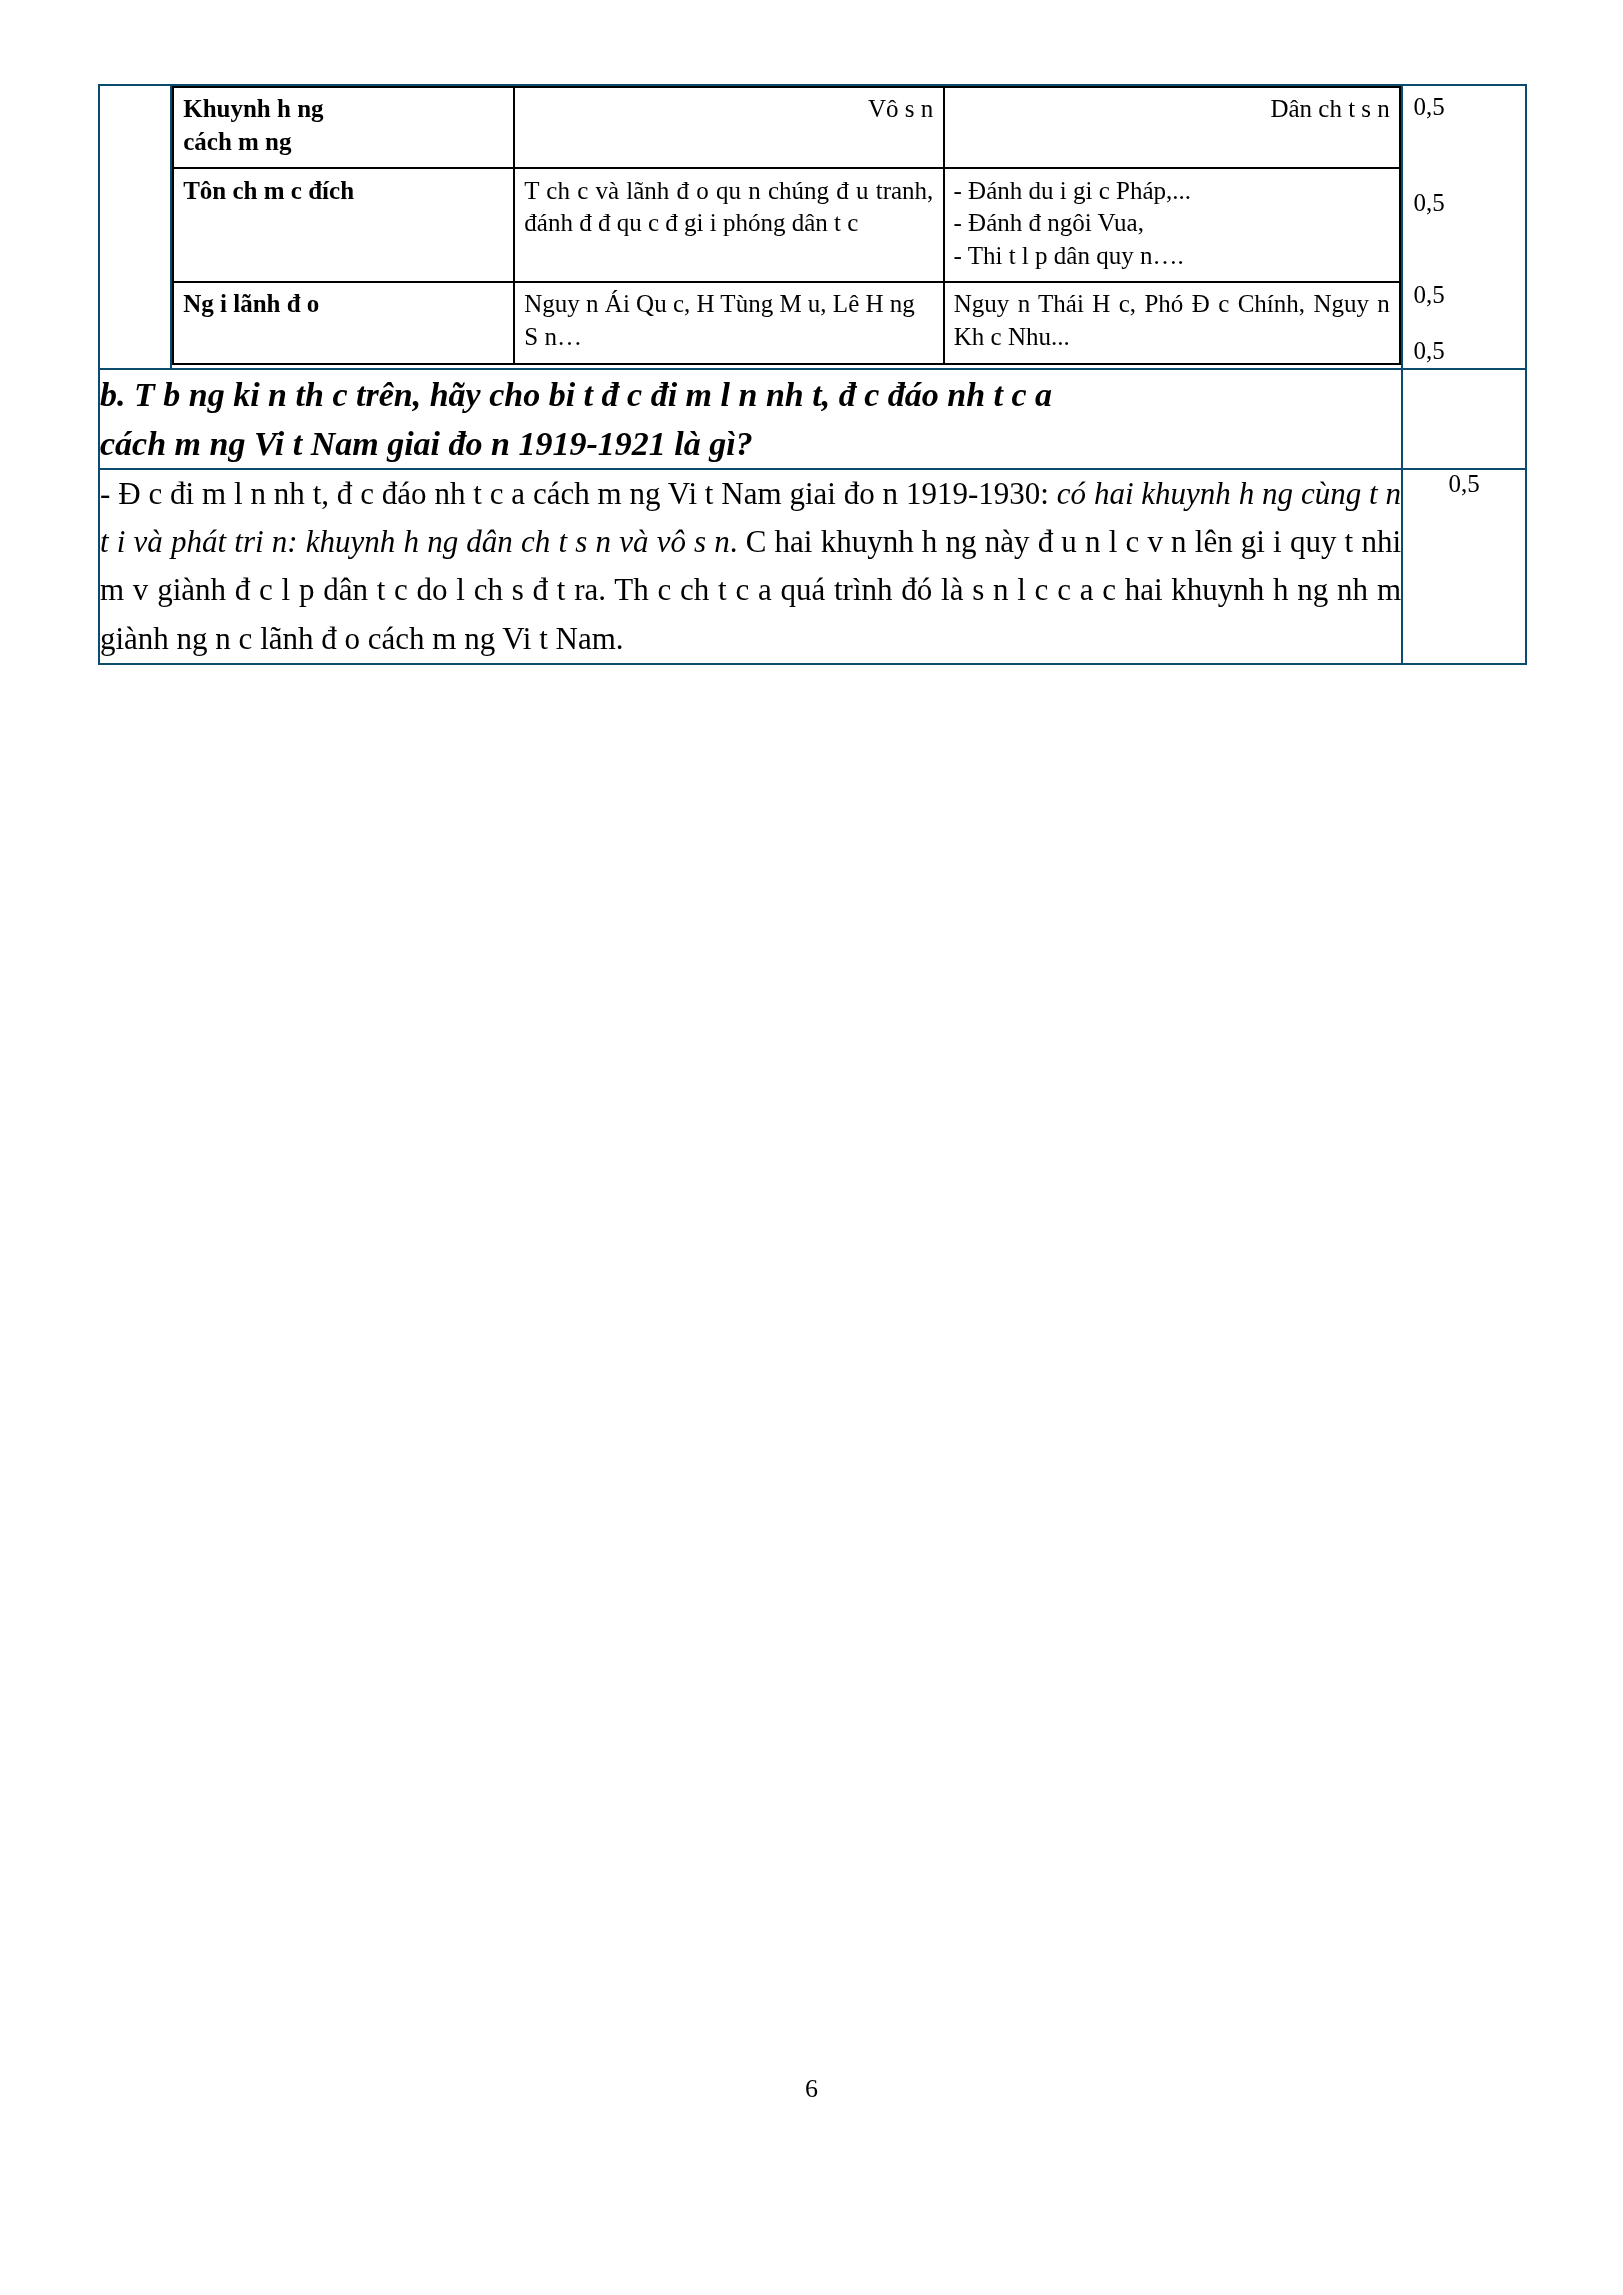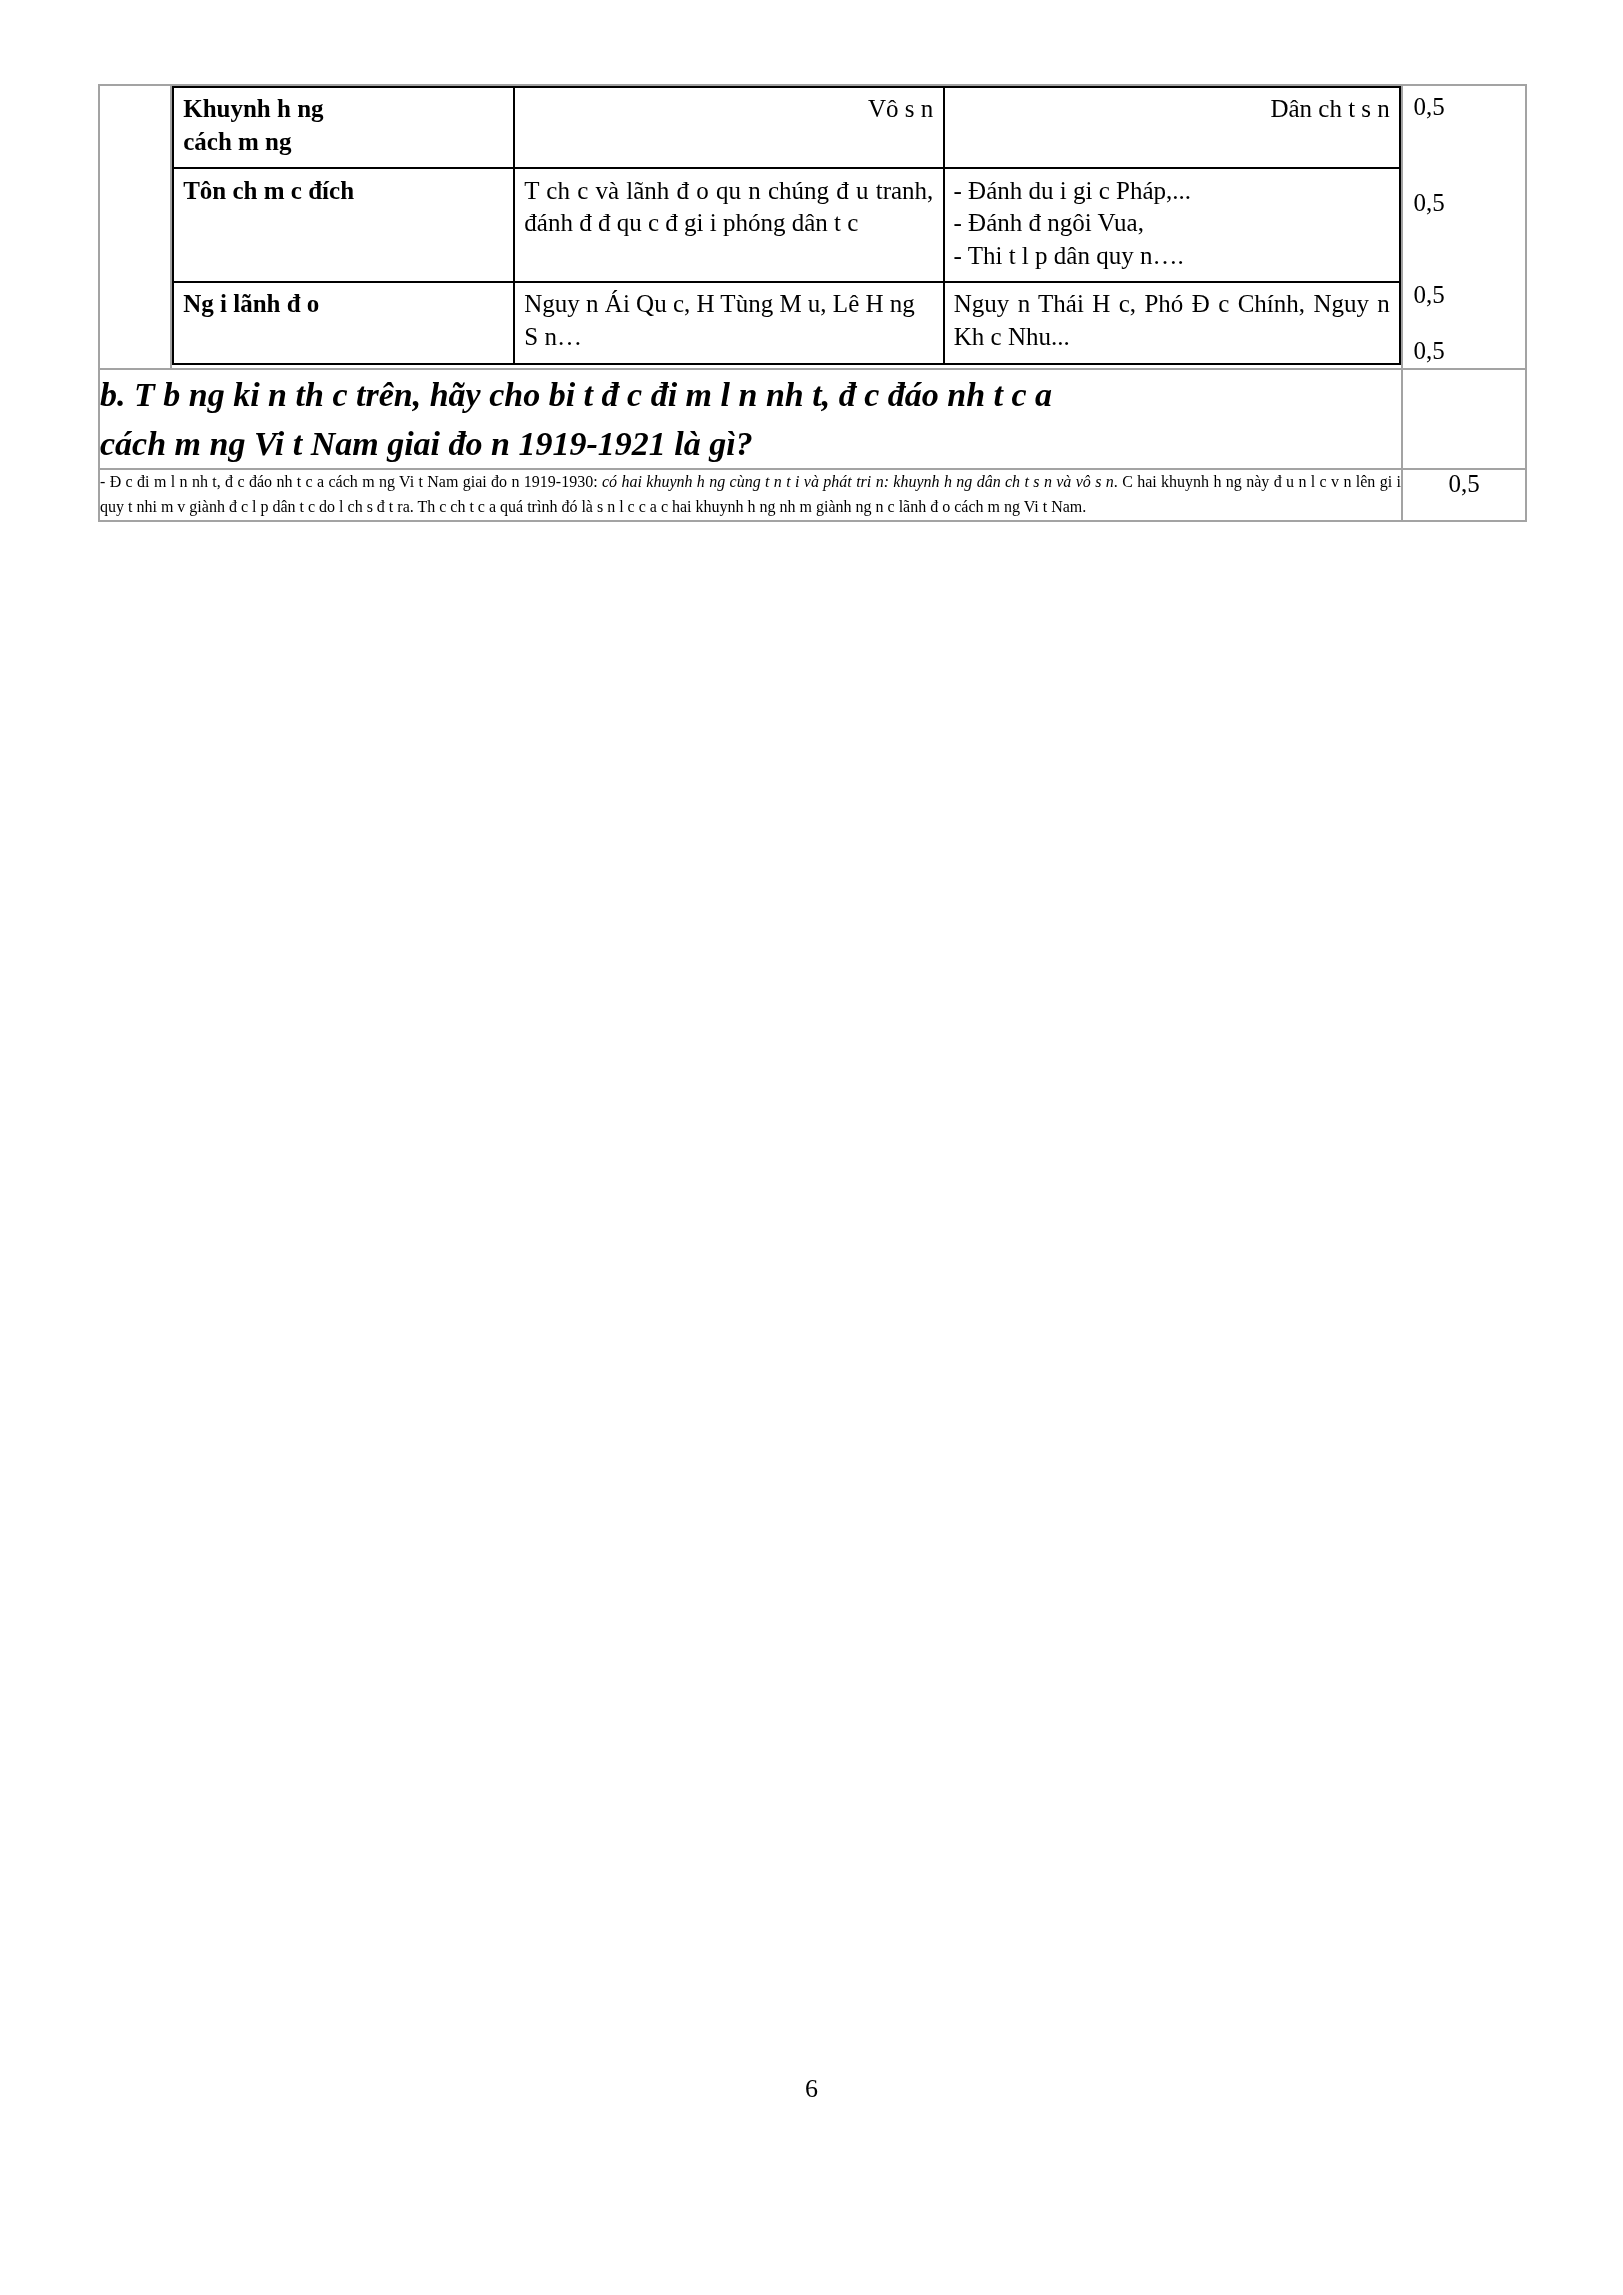--- a/index.html
+++ b/index.html
@@ -25,21 +25,21 @@
   
   .doc-table {
     position: absolute;
     left: 98px;
     top: 84px;
     width: 1429px;
     border-collapse: collapse;
     table-layout: fixed;
   }
   .doc-table td {
-    border: 2px solid #a3a3a3;
+    border: 2px solid #0c4a6e;
     vertical-align: top;
     padding: 0;
   }
 
   
   .col-left { width: 72px; }
   
   .col-mark { width: 124px; }
 
   
@@ -83,21 +83,21 @@
   .qcell {
     font-size: 34px;
     padding: 14.4px 11.8px 14.4px 11.8px;
     line-height: 1.45;
   }
   .qcell.bolditalic {
     font-weight: bold;
     font-style: italic;
   }
   .answer-cell {
-    font-size: 16px;
+    font-size: 31px;
     padding: 13px 13px 14.4px 13px;
     line-height: 1.55;
     text-align: justify;
   }
   .mark-right {
     font-size: 25px;
     text-align: center;
     padding-top: 79px;
   }
   .mark-top {

